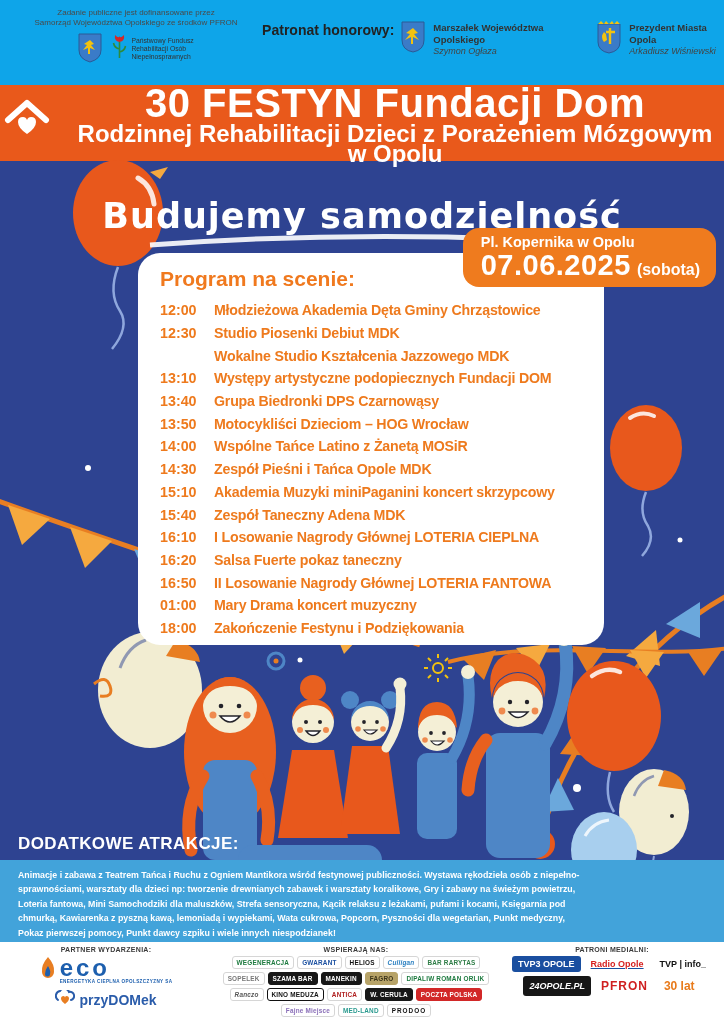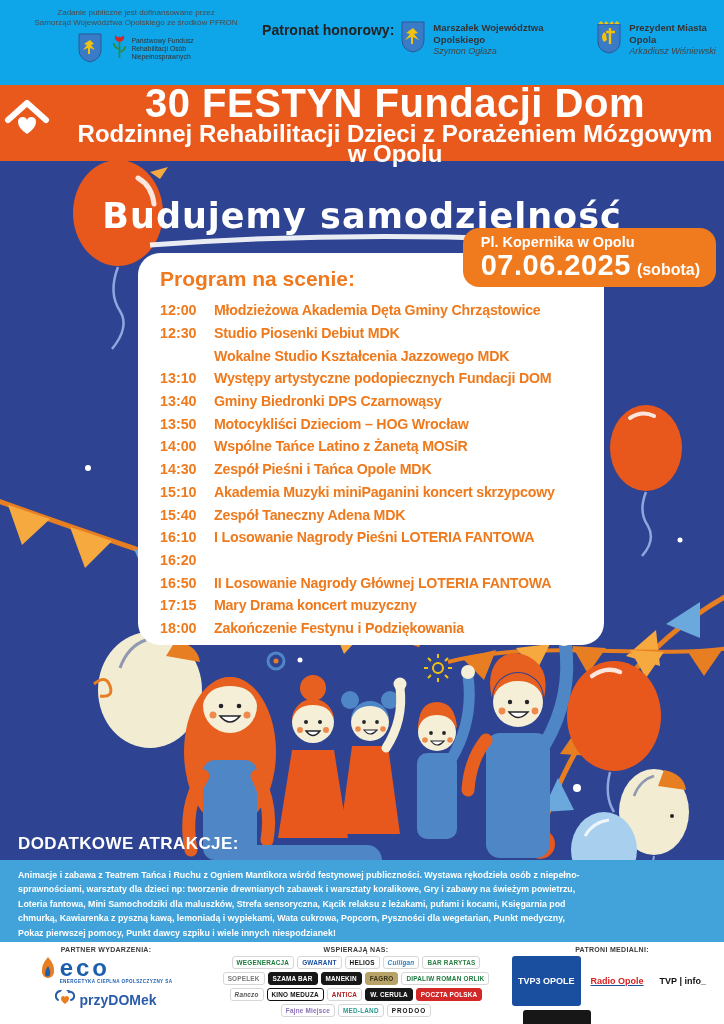--- a/index.html
+++ b/index.html
@@ -59,21 +59,21 @@
   .eco .ecotxt{font-size:24px;font-weight:bold;color:#1d5fae;letter-spacing:3px;line-height:22px;}
   .eco-cap{font-size:4.6px;color:#1d5fae;font-weight:bold;letter-spacing:.4px;}
   .przydomek{display:flex;align-items:center;gap:4px;margin-top:6px;color:#2a5caa;
     font-size:14px;font-weight:bold;}
   .col-supp{flex:1;}
   .tiles{display:flex;flex-wrap:wrap;gap:3px;justify-content:center;align-content:flex-start;}
   .tile{font-size:6.4px;font-weight:bold;color:#222;border:1px solid #d6d6d6;border-radius:3px;
     padding:2px 4px;text-transform:uppercase;letter-spacing:.2px;background:#fff;}
   .col-media{width:208px;}
   .mtiles{display:flex;flex-wrap:wrap;gap:4px;justify-content:center;align-content:flex-start;}
-  .media-tile{font-size:9px;font-weight:bold;padding:20px 6px;border-radius:3px;display:inline-flex;
+  .media-tile{font-size:9px;font-weight:bold;padding:3px 6px;border-radius:3px;display:inline-flex;
     align-items:center;justify-content:center;background:#fff;color:#111;}
 </style>
 </head>
 <body>
 
 <div class="poster">
 
   <div class="tophdr">
     <div class="funding">
       <div class="fnote">Zadanie publiczne jest dofinansowane przez</div>
@@ -323,21 +323,21 @@
           <span class="ptitle">Wokalne Studio Kształcenia Jazzowego MDK</span>
         </div>
 
         <div class="prow">
           <span class="ptime">13:10</span>
           <span class="ptitle">Występy artystyczne podopiecznych Fundacji DOM</span>
         </div>
 
         <div class="prow">
           <span class="ptime">13:40</span>
-          <span class="ptitle">Gminy Biedronki DPS Czarnowąsy</span>
+          <span class="ptitle">Grupa Biedronki DPS Czarnowąsy</span>
         </div>
 
         <div class="prow">
           <span class="ptime">13:50</span>
           <span class="ptitle">Motocykliści Dzieciom – HOG Wrocław</span>
         </div>
 
         <div class="prow">
           <span class="ptime">14:00</span>
           <span class="ptitle">Wspólne Tańce Latino z Żanetą MOSiR</span>
@@ -353,34 +353,35 @@
           <span class="ptitle">Akademia Muzyki miniPaganini koncert skrzypcowy</span>
         </div>
 
         <div class="prow">
           <span class="ptime">15:40</span>
           <span class="ptitle">Zespół Taneczny Adena MDK</span>
         </div>
 
         <div class="prow">
           <span class="ptime">16:10</span>
-          <span class="ptitle">I Losowanie Nagrody Pieśni LOTERIA FANTOWA</span>
+          <span class="ptitle">I Losowanie Nagrody Głównej LOTERIA CIEPLNA</span>
         </div>
 
         <div class="prow">
           <span class="ptime">16:20</span>
+          <span class="ptitle">Salsa Fuerte pokaz taneczny</span>
         </div>
 
         <div class="prow">
           <span class="ptime">16:50</span>
           <span class="ptitle">II Losowanie Nagrody Głównej  LOTERIA FANTOWA</span>
         </div>
 
         <div class="prow">
-          <span class="ptime">17:15</span>
+          <span class="ptime">01:00</span>
           <span class="ptitle">Mary Drama koncert muzyczny</span>
         </div>
 
         <div class="prow">
           <span class="ptime">18:00</span>
           <span class="ptitle">Zakończenie Festynu i Podziękowania</span>
         </div>
       </div>
   </div>
 

